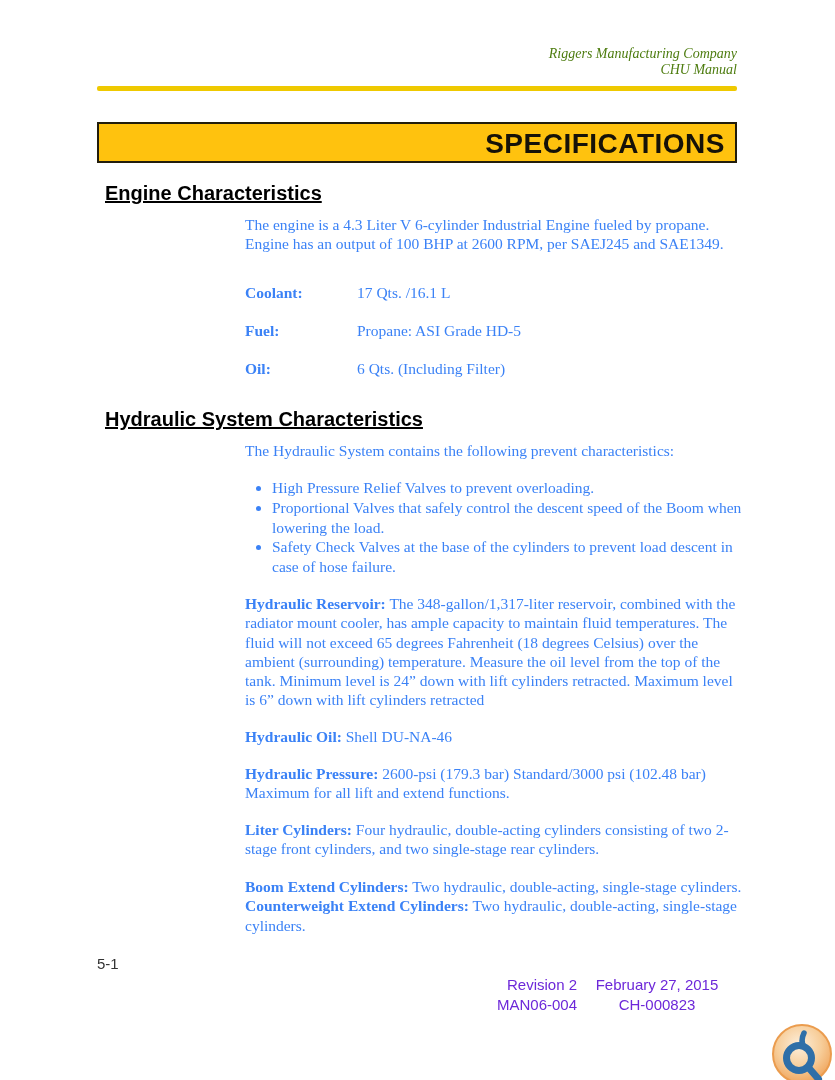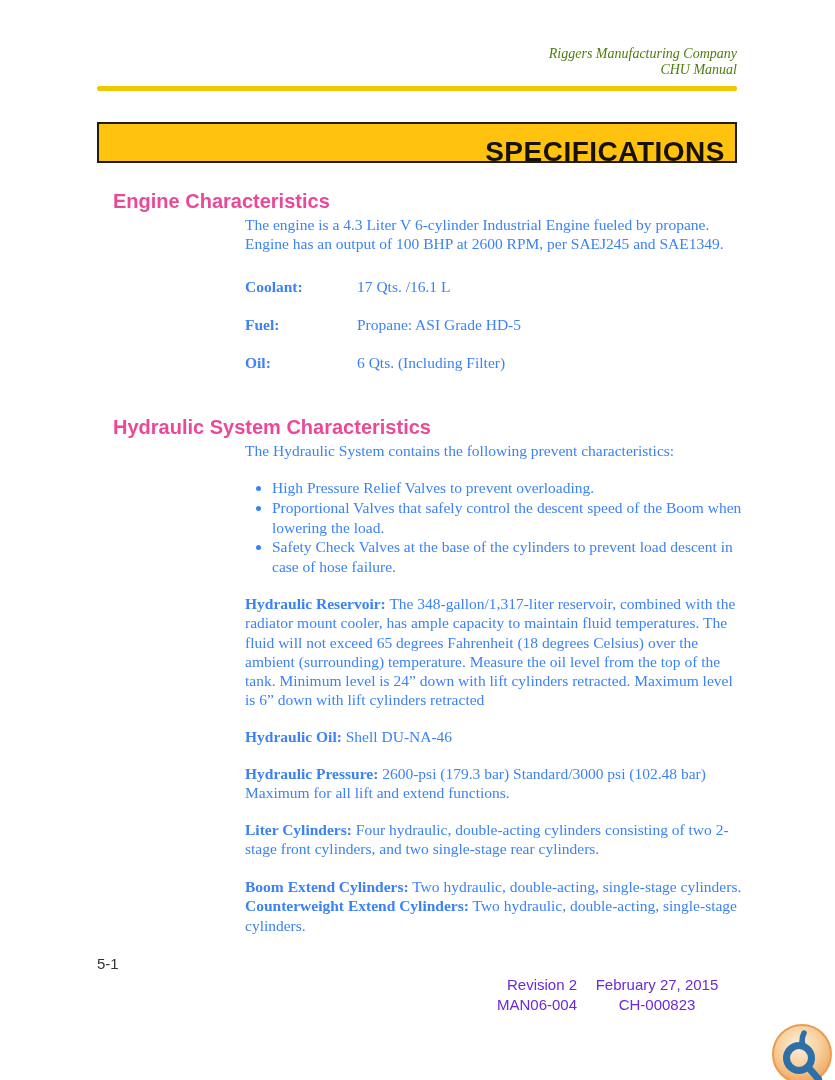--- a/index.html
+++ b/index.html
@@ -25,32 +25,33 @@
     background:var(--rule,#EFC900);
     border-radius:2px;
   }
   
   .spec-banner{
     top:122px;left:97px;width:640px;height:41px;
     box-sizing:border-box;
     background:var(--banner-fill,#FFC20E);
     border:2px solid var(--banner-border,#221D0C);
     text-align:right;
-    padding:11px 10px 0 0;
+    padding:3px 10px 0 0;
     font-family:"Liberation Sans", sans-serif;
     font-weight:bold;font-size:28px;line-height:34px;
     color:#161208;
     letter-spacing:.5px;
   }
   .section-heading{
     left:97px;
     font-family:"Liberation Sans", sans-serif;
     font-weight:bold;font-size:20px;line-height:22px;
-    color:#ec4899;
-    margin:16px;
+    color:#000000;
+    margin:8px;
+    text-decoration:underline;
   }
   .body-block{
     left:245px;width:500px;
     font-size:15.5px;line-height:19.3px;
     color:#3b82f6;
   }
   .body-block p{margin:0;}
   .spec-row{margin:0 0 18.7px 0;line-height:19.3px;}
   .spec-label{display:inline-block;width:112px;font-weight:bold;}
   ul.safety-list{
@@ -89,21 +90,21 @@
   <div class="abs header-rule"></div>
 
   <div class="abs spec-banner">SPECIFICATIONS</div>
 
   <h2 class="abs section-heading" style="top:174px;">Engine Characteristics</h2>
 
   <div class="abs body-block" style="top:215px;">
     <p>The engine is a 4.3 Liter V 6-cylinder Industrial Engine fueled by propane. Engine has an output of 100 BHP at 2600 RPM, per SAEJ245 and SAE1349.</p>
   </div>
 
-  <div class="abs body-block" style="top:277px;">
+  <div class="abs body-block" style="top:283px;">
     <div class="spec-row">
       <span class="spec-label">Coolant:</span><span>17 Qts. /16.1 L</span>
     </div>
     <div class="spec-row">
       <span class="spec-label">Fuel:</span><span>Propane: ASI Grade HD-5</span>
     </div>
     <div class="spec-row">
       <span class="spec-label">Oil:</span><span>6 Qts. (Including Filter)</span>
     </div>
   </div>

